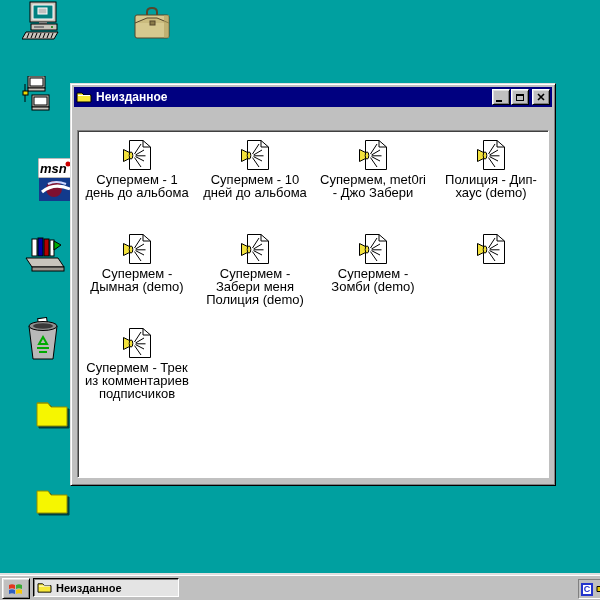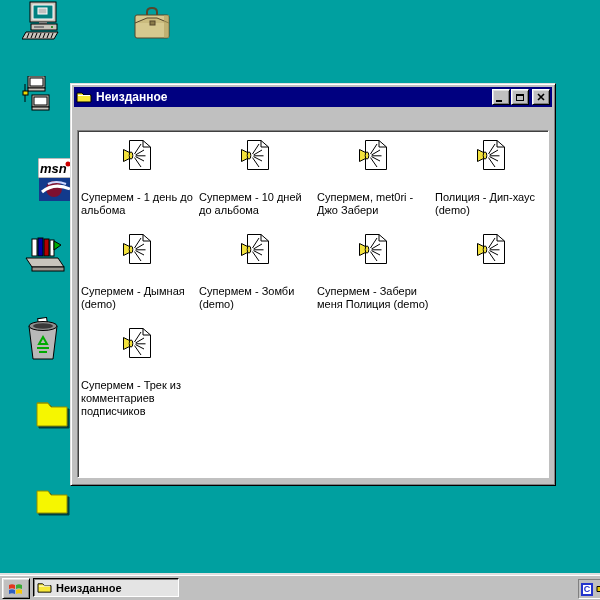--- a/index.html
+++ b/index.html
@@ -54,21 +54,21 @@
   #content{
     position:absolute;left:6px;right:6px;top:46px;bottom:7px;
     overflow:hidden;
   }
   #file-grid{
     display:grid;grid-template-columns:repeat(4,118px);grid-auto-rows:94px;
     padding-top:8px;justify-items:center;
   }
   .file{width:114px;display:flex;flex-direction:column;align-items:center;cursor:default;}
   .file-label{
-    margin-top:20px;font-size:11px;line-height:13px;color:#000;
+    margin-top:2px;font-size:13px;line-height:13px;color:#000;text-align:center;
     max-width:112px;
   }
   
   #taskbar{
     position:absolute;left:0;right:0;bottom:0;height:24px;background:#c0c0c0;
     border-top:1px solid #fff;box-shadow:0 -2px 0 #dfdfdf;
   }
   #start-button{
     position:absolute;left:2px;top:2px;width:26px;height:19px;
     display:flex;align-items:center;justify-content:center;
@@ -257,27 +257,27 @@
       <div class="file">
         <svg width="30" height="32" viewBox="0 0 30 32">
             <use href="#audio-icon"></use>
           </svg>
         <div class="file-label">Супермем - Дымная (demo)</div>
       </div>
       <div class="file">
         <svg width="30" height="32" viewBox="0 0 30 32">
             <use href="#audio-icon"></use>
           </svg>
+        <div class="file-label">Супермем - Забери меня Полиция (demo)</div>
+      </div>
+      <div class="file">
+        <svg width="30" height="32" viewBox="0 0 30 32">
+            <use href="#audio-icon"></use>
+          </svg>
         <div class="file-label">Супермем - Зомби (demo)</div>
-      </div>
-      <div class="file">
-        <svg width="30" height="32" viewBox="0 0 30 32">
-            <use href="#audio-icon"></use>
-          </svg>
-        <div class="file-label">Супермем - Забери меня Полиция (demo)</div>
       </div>
       <div class="file">
         <svg width="30" height="32" viewBox="0 0 30 32">
             <use href="#audio-icon"></use>
           </svg>
       </div>
       <div class="file">
         <svg width="30" height="32" viewBox="0 0 30 32">
             <use href="#audio-icon"></use>
           </svg>

